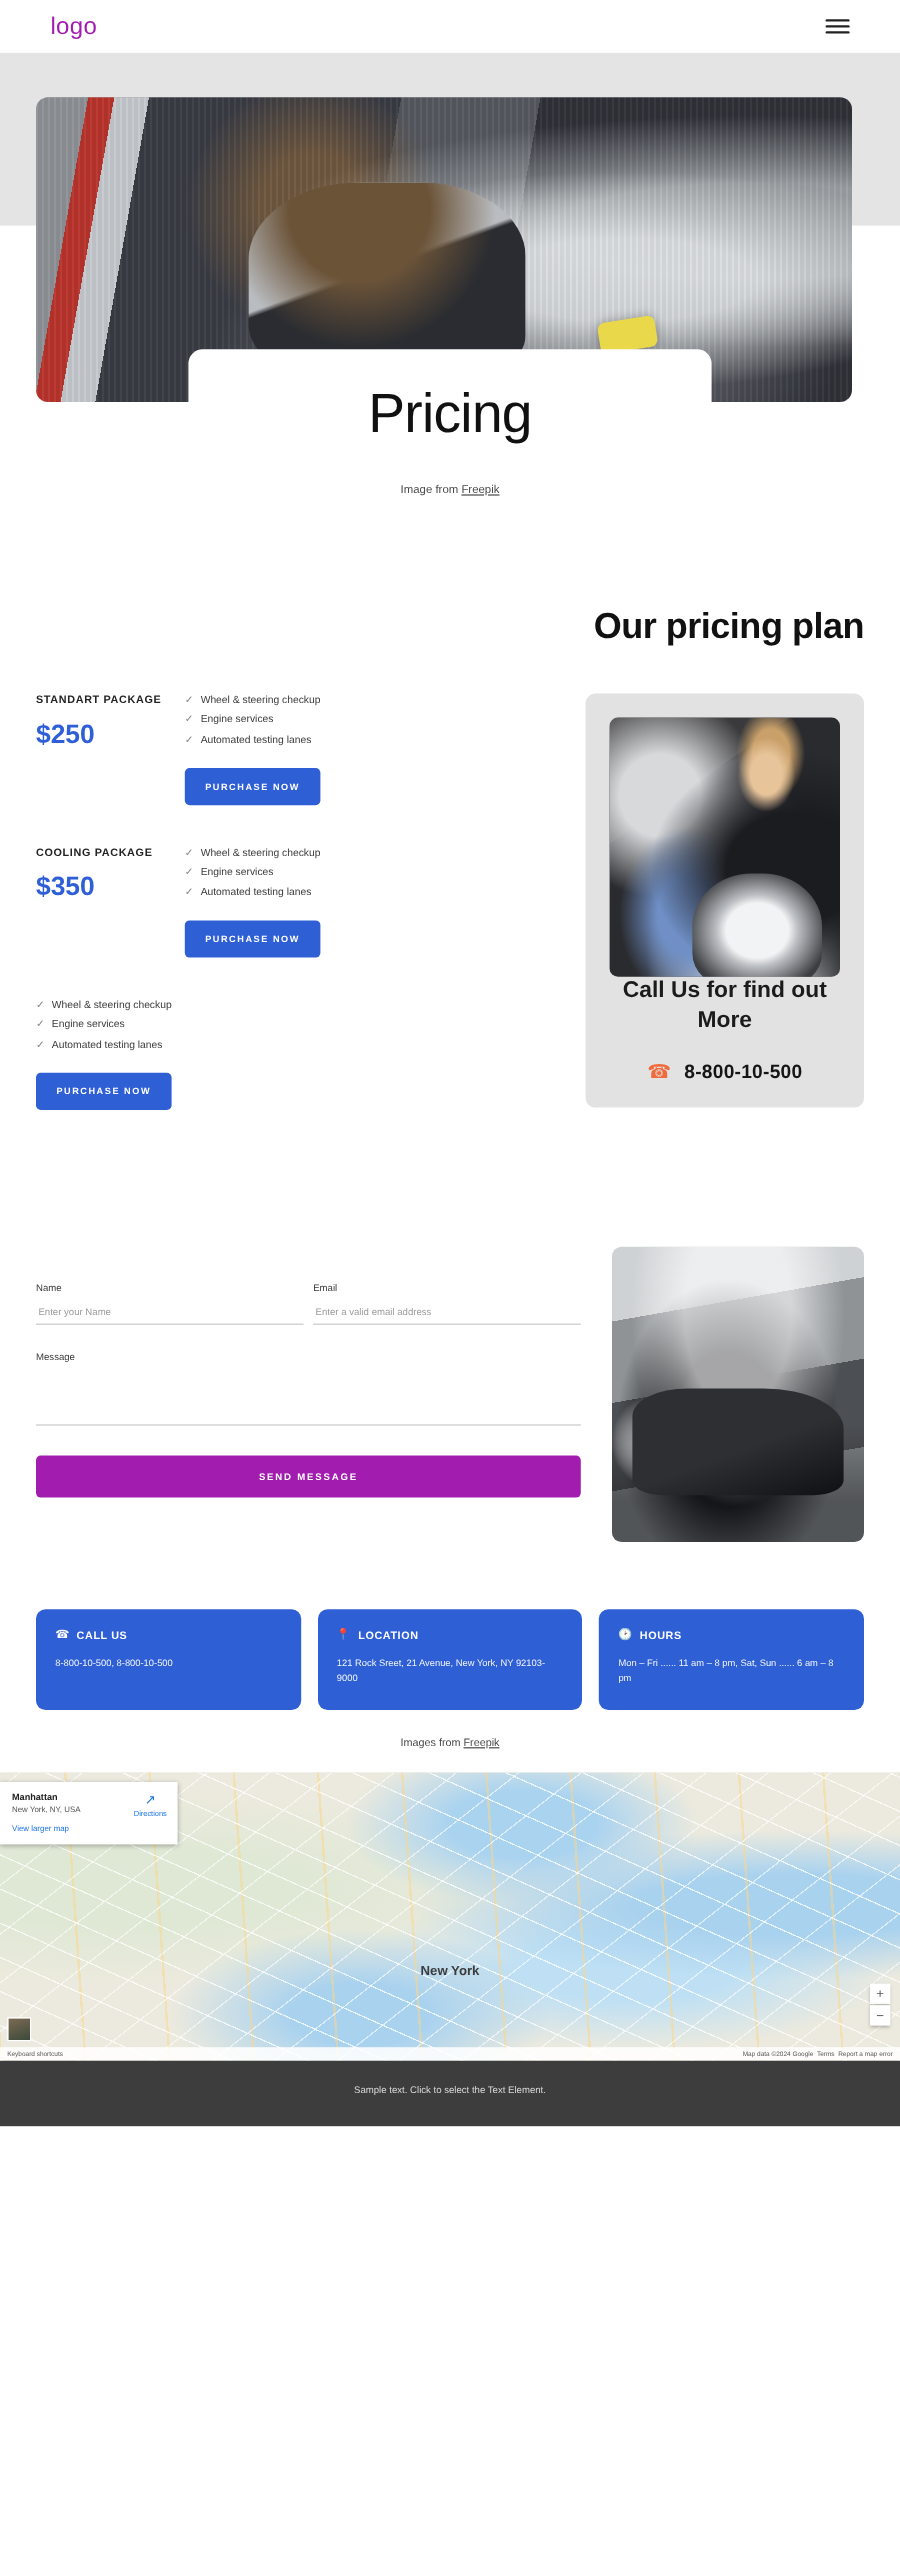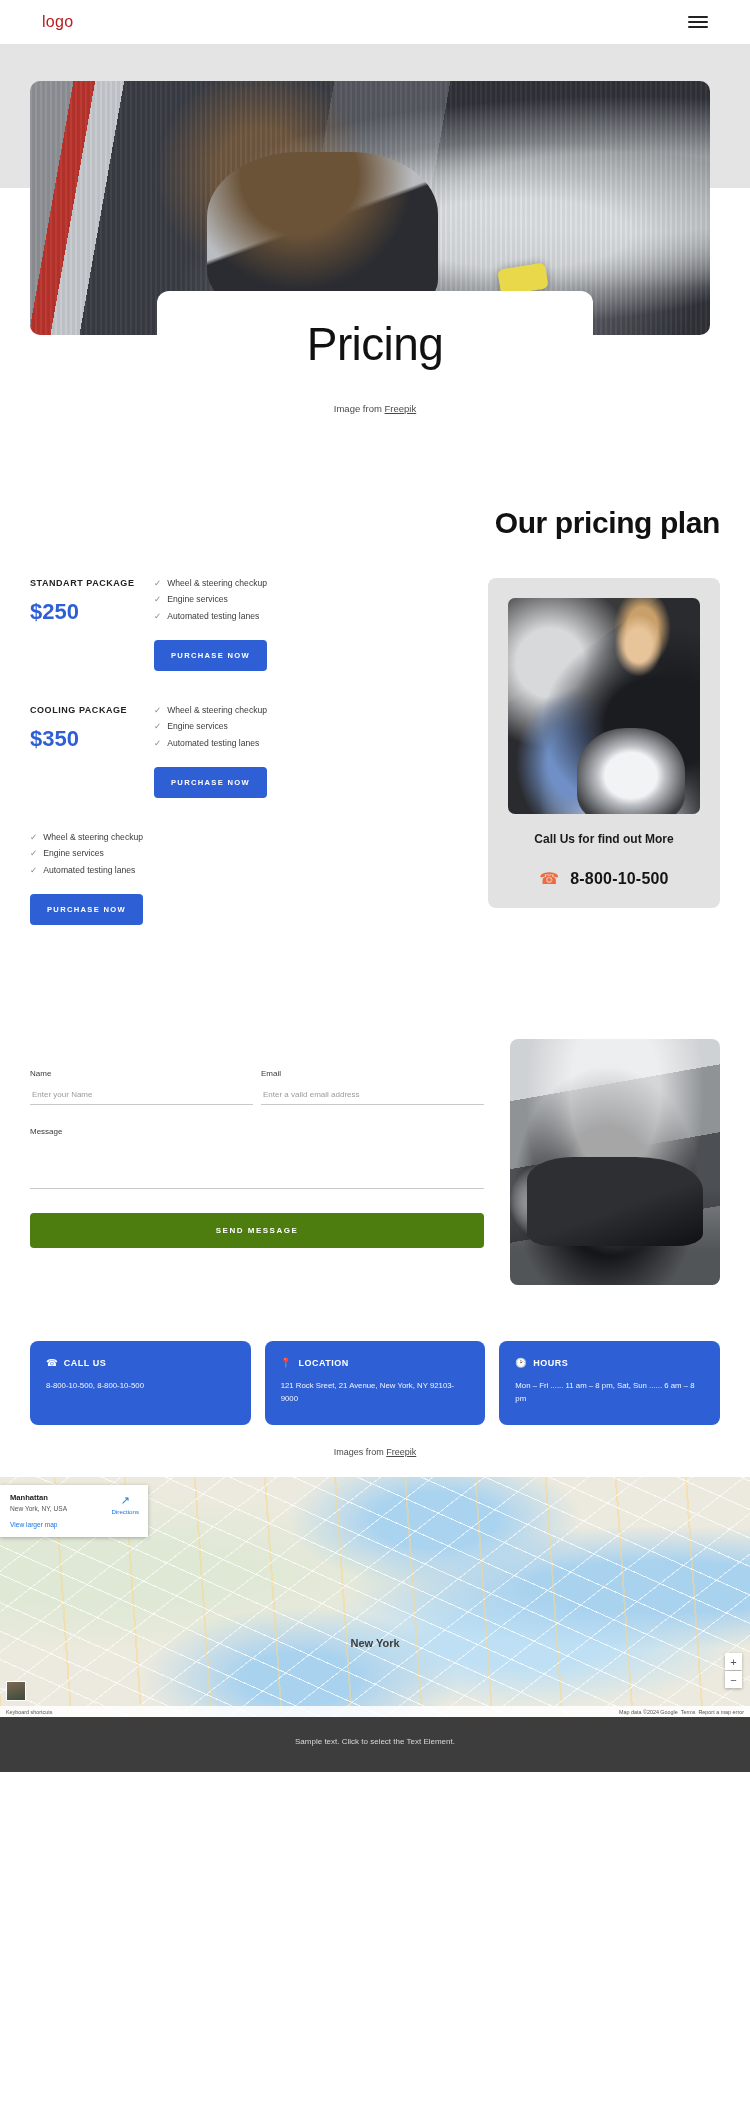--- a/index.html
+++ b/index.html
@@ -11,21 +11,21 @@
     -webkit-font-smoothing: antialiased;
   }
   .page { width: 750px; position: relative; overflow: hidden; }
 
   
   .topbar {
     height: 44px; background: #ffffff;
     display: flex; align-items: center; justify-content: space-between;
     padding: 0 42px;
   }
-  .logo { font-size: 16px; color: #b91c1c; font-weight: 400; letter-spacing: .3px; }
+  .logo { font-size: 20px; color: #a21caf; font-weight: 400; letter-spacing: .3px; }
   .burger { width: 20px; display: flex; flex-direction: column; gap: 3px; cursor: pointer; }
   .burger i { display: block; height: 2.2px; background: #222; border-radius: 1px; }
 
   
   .hero-wrap { position: relative; }
   .hero-grey {
     position: absolute; top: 0; left: 0; right: 0; height: 144px; background: #e4e4e4;
   }
   .hero-inner { position: relative; padding: 37px 40px 0 30px; }
   .hero-photo {
@@ -97,21 +97,21 @@
       radial-gradient(ellipse at 80% 58%, #1b1c20 0 26%, rgba(0,0,0,0) 55%),
       radial-gradient(ellipse at 34% 76%, #6f8fc6 0 14%, rgba(0,0,0,0) 32%),
       radial-gradient(ellipse at 22% 30%, #d8d9db 0 16%, rgba(0,0,0,0) 40%),
       radial-gradient(ellipse at 60% 88%, #d7d9dc 0 22%, rgba(0,0,0,0) 52%);
   }
   .call-photo::after {
     content:""; position:absolute; left:36%; top:60%; width:56%; height:44%;
     background: radial-gradient(ellipse at 50% 50%, #f2f3f4 0 34%, #b9bcc0 45%, #3b3d41 78%);
     border-radius: 46% 46% 30% 30%;
   }
-  .call-title { text-align: center; font-size: 12px; font-weight: 700; color: #1b1b1b; margin-top: 18px; line-height: 1.3; }
+  .call-title { text-align: center; font-size: 19px; font-weight: 700; color: #1b1b1b; line-height: 1.3; }
   .call-row { display: flex; align-items: center; justify-content: center; gap: 11px; margin-top: 22px; }
   .phone-ico { color: #ef6b3e; font-size: 16px; line-height: 1; }
   .call-num { font-size: 16px; font-weight: 700; color: #151515; letter-spacing: .2px; }
 
   
   .contact-sec { padding: 80px 30px 0 30px; display: flex; gap: 26px; }
   .form-col { flex: 1 1 auto; width: 250px; padding-top: 6px; }
   .form-title { font-size: 19px; font-weight: 700; color: #141414; letter-spacing: -.2px; }
   .frow { display: flex; gap: 8px; margin-top: 24px; }
   .field { flex: 1 1 0; min-width: 0; }
@@ -122,21 +122,21 @@
     padding: 3px 0 5px 2px; outline: none;
   }
   .finput::placeholder { color: #9b9b9b; }
   .msg-block { margin-top: 22px; }
   .ftextarea {
     width: 100%; height: 48px; border: 0; border-bottom: 1px solid #c9c9c9;
     background: transparent; resize: none; outline: none;
     font-family: "Liberation Sans", sans-serif; font-size: 8px; color: #333;
   }
   .send-btn {
-    width: 100%; margin-top: 20px; background: #4d7c0f; color: #fff; border: 0;
+    width: 100%; margin-top: 20px; background: #a21caf; color: #fff; border: 0;
     border-radius: 4px; padding: 13px 0; font-size: 8px; font-weight: 700;
     letter-spacing: 1.5px; cursor: pointer; font-family: "Liberation Sans", sans-serif;
   }
   .contact-photo {
     width: 210px; flex: none; height: 246px; border-radius: 8px; overflow: hidden; position: relative;
     background: linear-gradient(170deg, #cfd2d4 0 22%, #8f9396 22% 46%, #4c4f53 46% 72%, #7e8286 72% 100%);
   }
   .contact-photo::before {
     content:""; position:absolute; inset:0;
     background:

